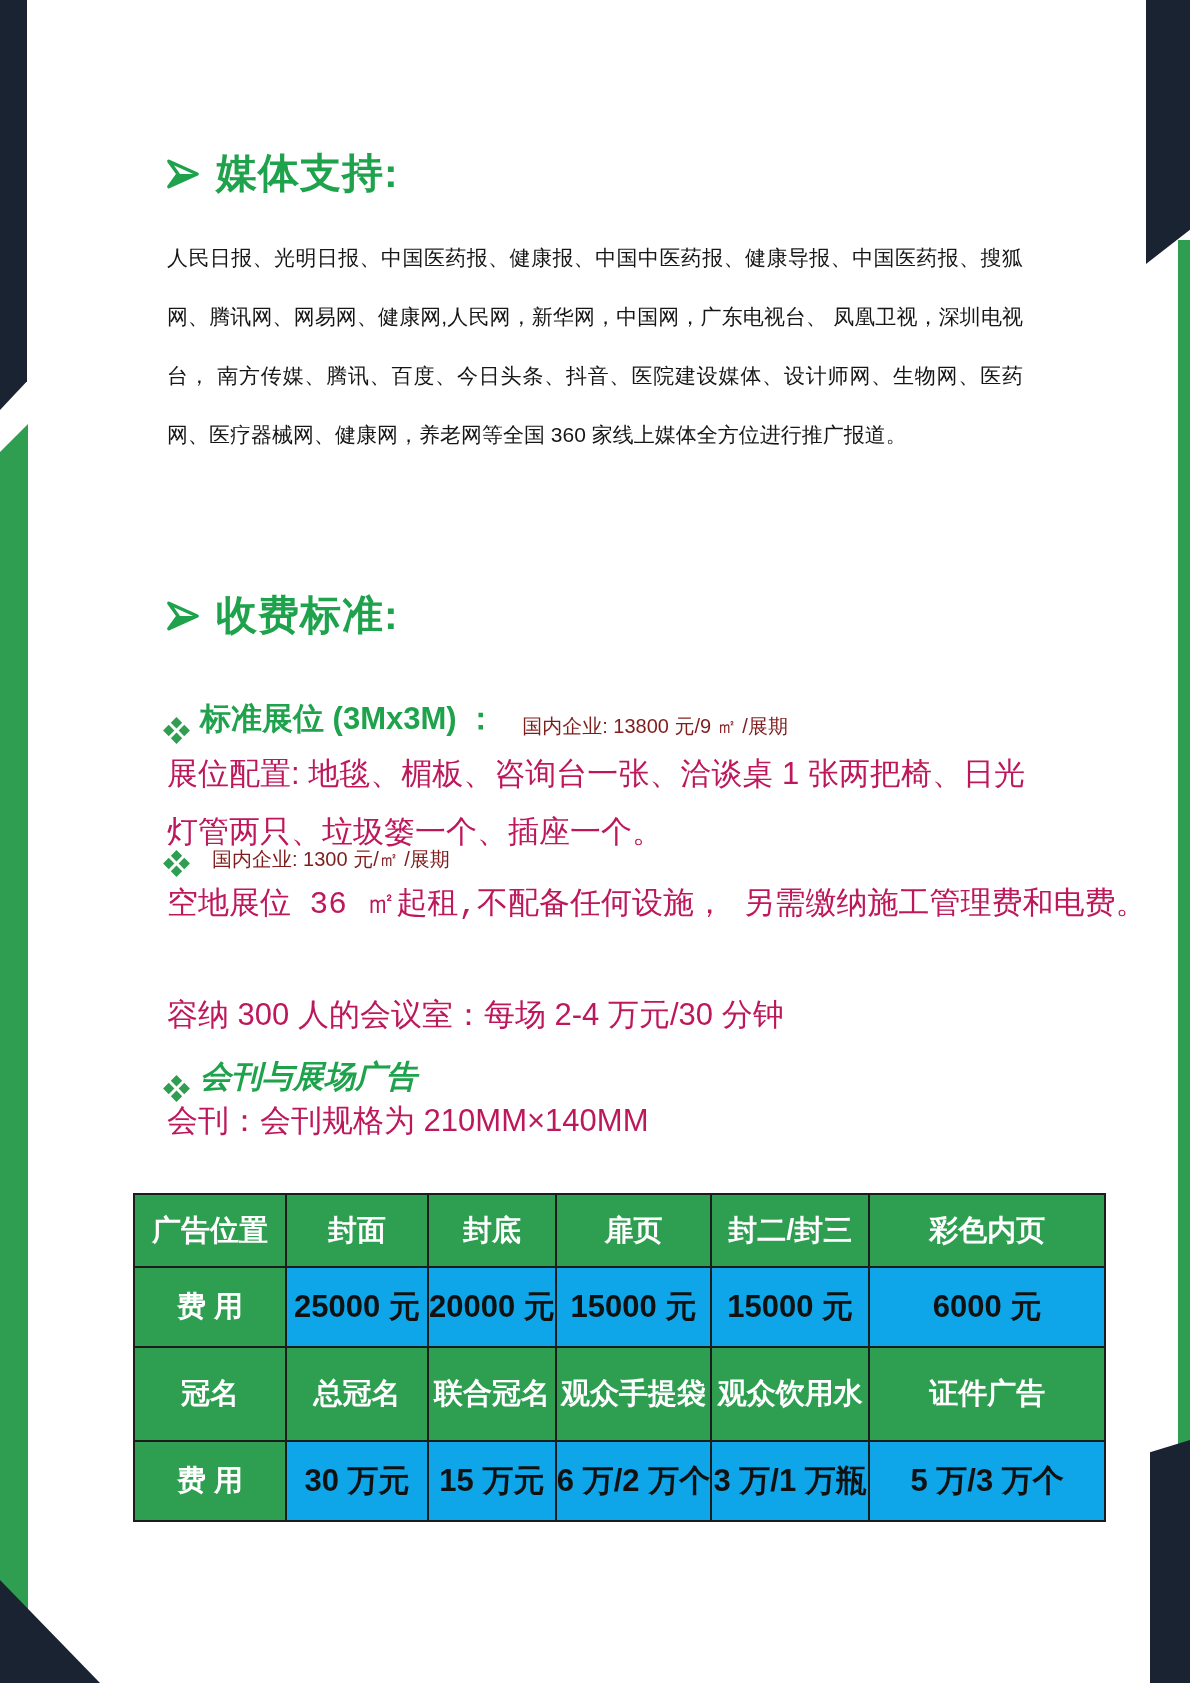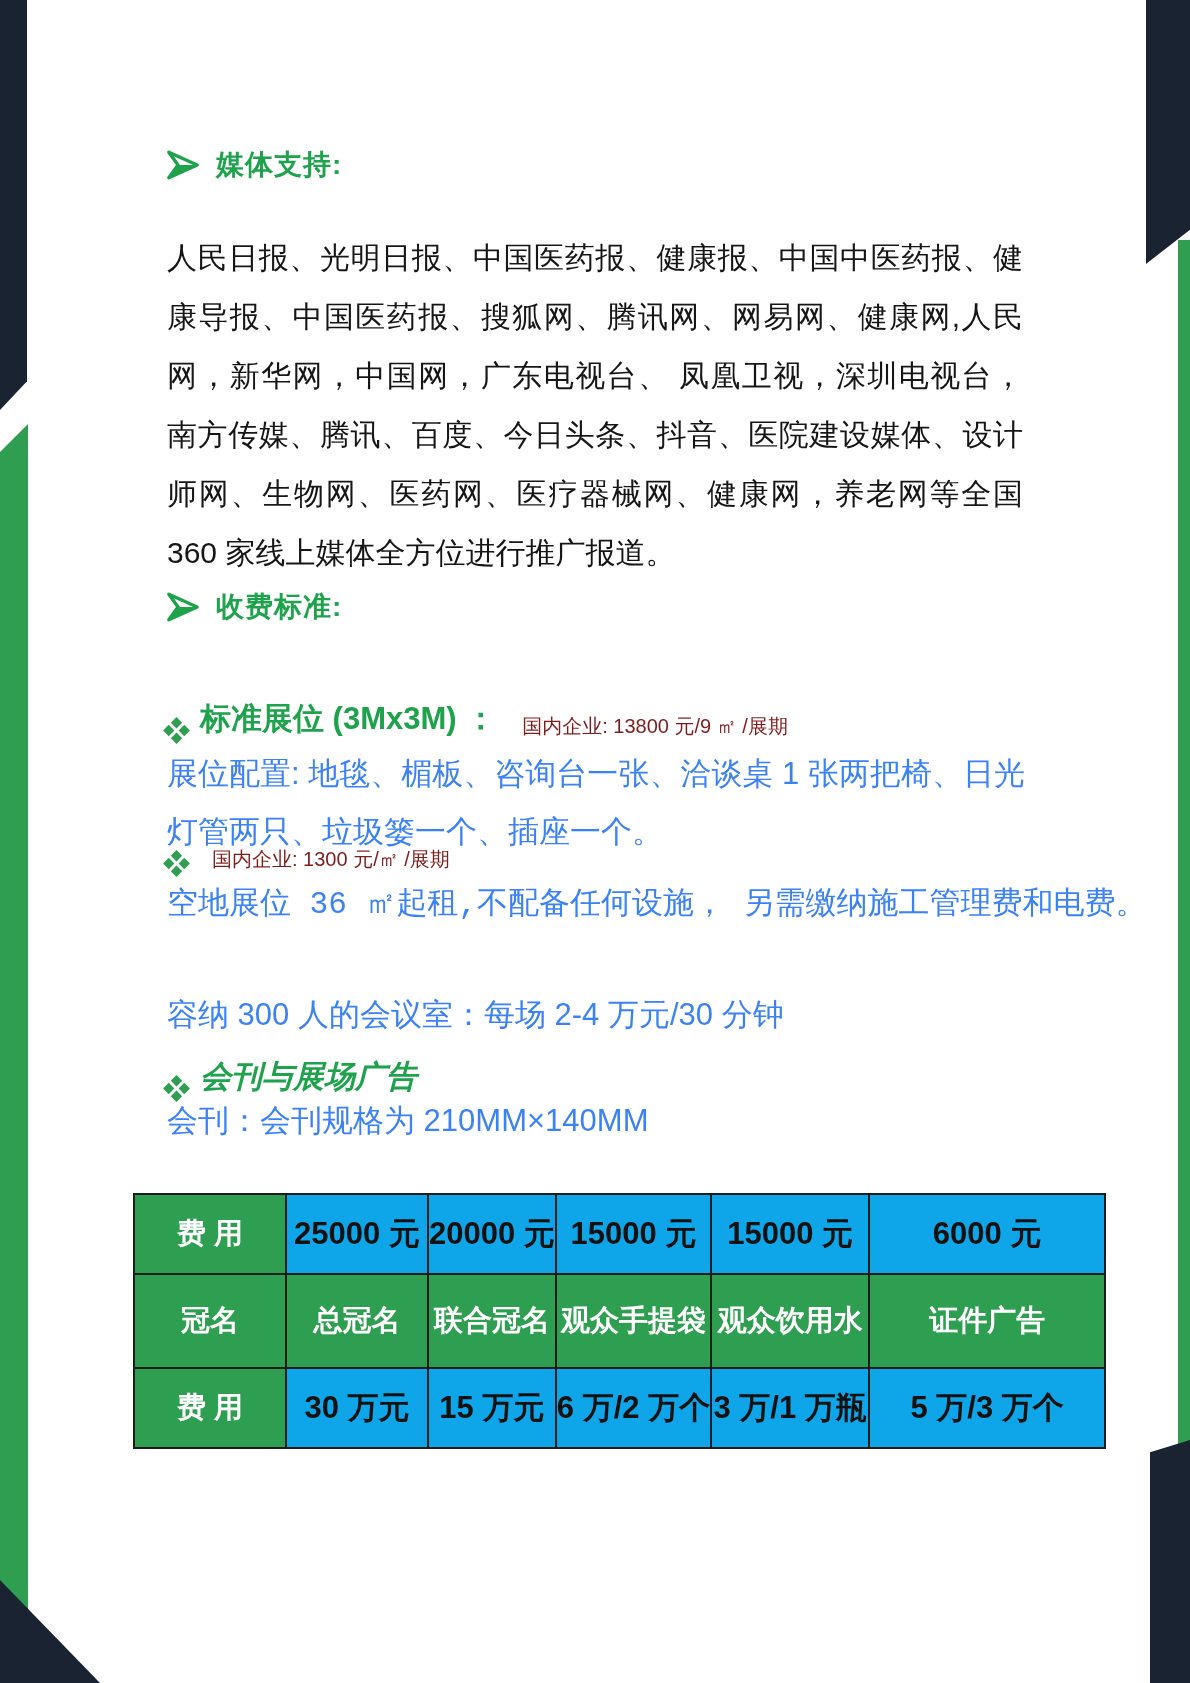--- a/index.html
+++ b/index.html
@@ -20,37 +20,37 @@
   .bl-navy{left:0;top:1580px;width:100px;height:103px;background:#1a2332;
     clip-path:polygon(0 0,100% 100%,0 100%);z-index:3;}
   .tr-navy{left:1146px;top:0;width:44px;height:264px;background:#1a2332;
     clip-path:polygon(0 0,100% 0,100% 87%,0 100%);}
   .right-green{left:1178px;top:240px;width:12px;height:1215px;background:#2f9e51;}
   .br-navy{left:1150px;top:1440px;width:40px;height:243px;background:#1a2332;
     clip-path:polygon(0 5%,100% 0,100% 100%,0 100%);z-index:3;}
 
   
   .heading{position:absolute;left:166px;display:flex;align-items:center;gap:16px;}
-  .heading h2{margin:0;font-size:28px;font-weight:bold;color:#1fa24c;letter-spacing:1px;}
+  .heading h2{margin:0;font-size:41px;font-weight:bold;color:#1fa24c;letter-spacing:1px;}
   .marker{width:34px;height:34px;display:inline-flex;}
   .marker svg{width:100%;height:100%;}
 
   
   .media-body{
     position:absolute;left:167px;top:228px;width:856px;margin:0;
-    font-size:30px;line-height:59px;color:#161616;
+    font-size:21px;line-height:59px;color:#161616;
     text-align:justify;text-justify:inter-ideograph;
   }
 
   
   .fee-item{position:absolute;left:167px;display:flex;align-items:flex-end;white-space:nowrap;}
   .fee-label{font-size:31px;font-weight:bold;color:#1fa24c;margin-left:14px;}
   .fee-text{font-size:20px;color:#7f1d1d;margin-left:26px;}
   .fee-desc{position:absolute;left:167px;width:858px;margin:0;
-    font-size:31px;line-height:58px;color:#3b82f6;
+    font-size:31px;line-height:58px;color:#be185d;
     text-align:justify;text-justify:inter-ideograph;}
   .fee-desc.single{text-align:left;white-space:nowrap;}
 
   .diamond{width:19px;height:19px;transform:rotate(45deg);flex:0 0 auto;
     display:grid;grid-template-columns:1fr 1fr;grid-template-rows:1fr 1fr;gap:3px;}
   .diamond i{background:#2f9e51;display:block;}
 
   
   .ad-table{position:absolute;left:133px;top:1193px;border-collapse:collapse;table-layout:fixed;}
   .ad-table td{border:2px solid #1c1c1c;text-align:center;vertical-align:middle;
@@ -130,20 +130,28 @@
   <table class="ad-table">
     <colgroup>
       <col style="width:152px">
         <col style="width:142px">
         <col style="width:118px">
       <col style="width:135px">
         <col style="width:158px">
         <col style="width:236px">
     </colgroup>
     <tbody>
+        <tr style="height:73px">
+      <td class="green">广告位置</td>
+      <td class="green">封面</td>
+      <td class="green">封底</td>
+      <td class="green">扉页</td>
+      <td class="green">封二/封三</td>
+      <td class="green">彩色内页</td>
+    </tr>
     <tr style="height:80px">
       <td class="green">费 用</td>
       <td class="white">25000 元</td>
       <td class="white">20000 元</td>
       <td class="white">15000 元</td>
       <td class="white">15000 元</td>
       <td class="white">6000 元</td>
     </tr>
     <tr style="height:94px">
       <td class="green">冠名</td>

